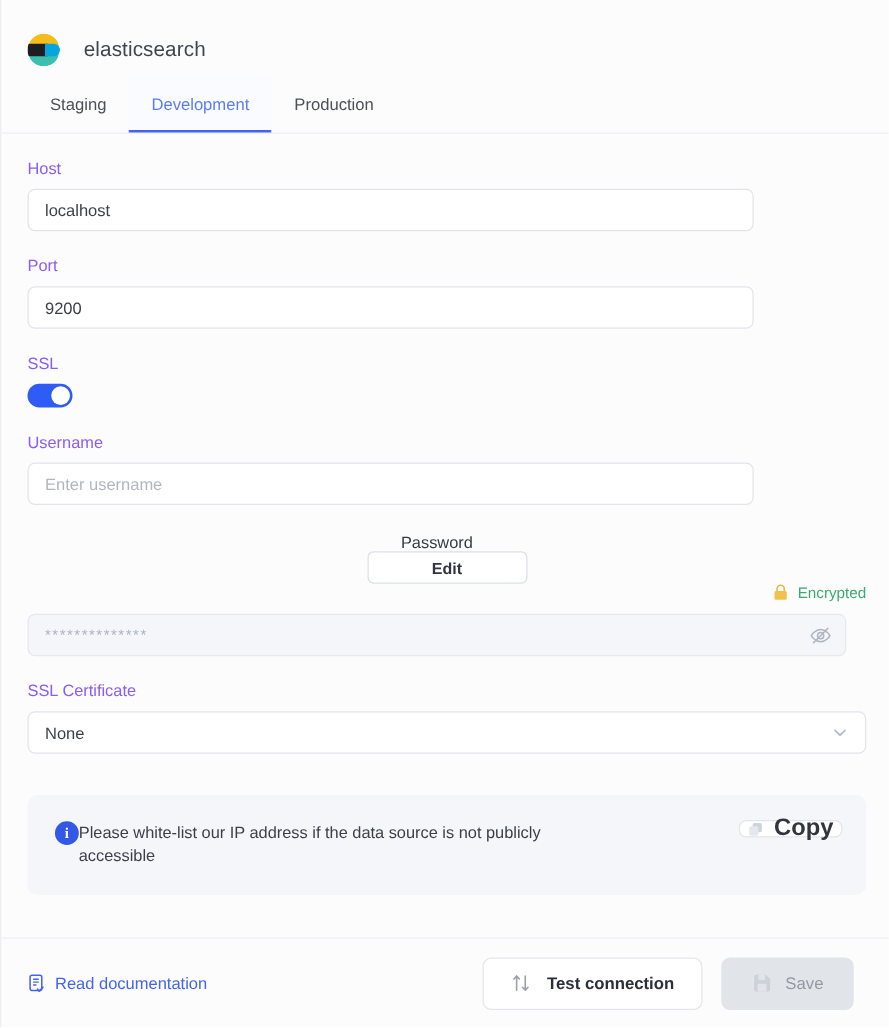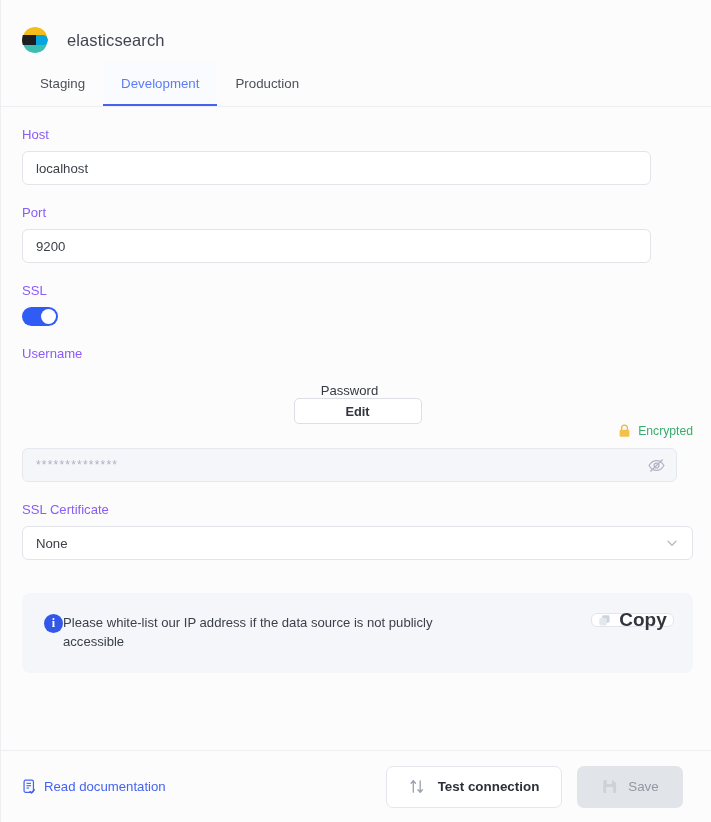--- a/index.html
+++ b/index.html
@@ -89,21 +89,21 @@
   
   .form { padding: 0 21px; }
   .field { margin-top: 20px; }
   .label {
     font-size: 13.1px;
     color: #8b5cf6;
     margin-bottom: 9px;
     display: block;
   }
   .input {
-    width: 629px; height: 34px;
+    width: 581px; height: 34px;
     border: 1px solid #e2e4ea;
     border-radius: 6px;
     background: #ffffff;
     display: flex; align-items: center;
     padding: 0 13px;
     font-size: 13.2px;
     color: #3c4049;
   }
   .input.placeholder { color: #b2b6c0; }
 
@@ -306,20 +306,23 @@
 
     <div class="field">
       <span class="label">SSL</span>
       <div class="toggle">
         <div class="knob"></div>
       </div>
     </div>
 
     <div class="field">
       <span class="label">Username</span>
+      <div class="input placeholder">
+        <span>Enter username</span>
+      </div>
     </div>
 
     <div class="pwd-row">
       <span class="pwd-label">Password</span>
       <div class="edit-btn">
         <span>Edit</span>
       </div>
       <div class="encrypted">
         <svg class="lock-ico" width="13" height="14" viewBox="0 0 13 14">
           <path d="M3.6 6V4.1a2.9 2.9 0 0 1 5.8 0V6" fill="none" stroke="#e8b93b" stroke-width="1.3"></path>

